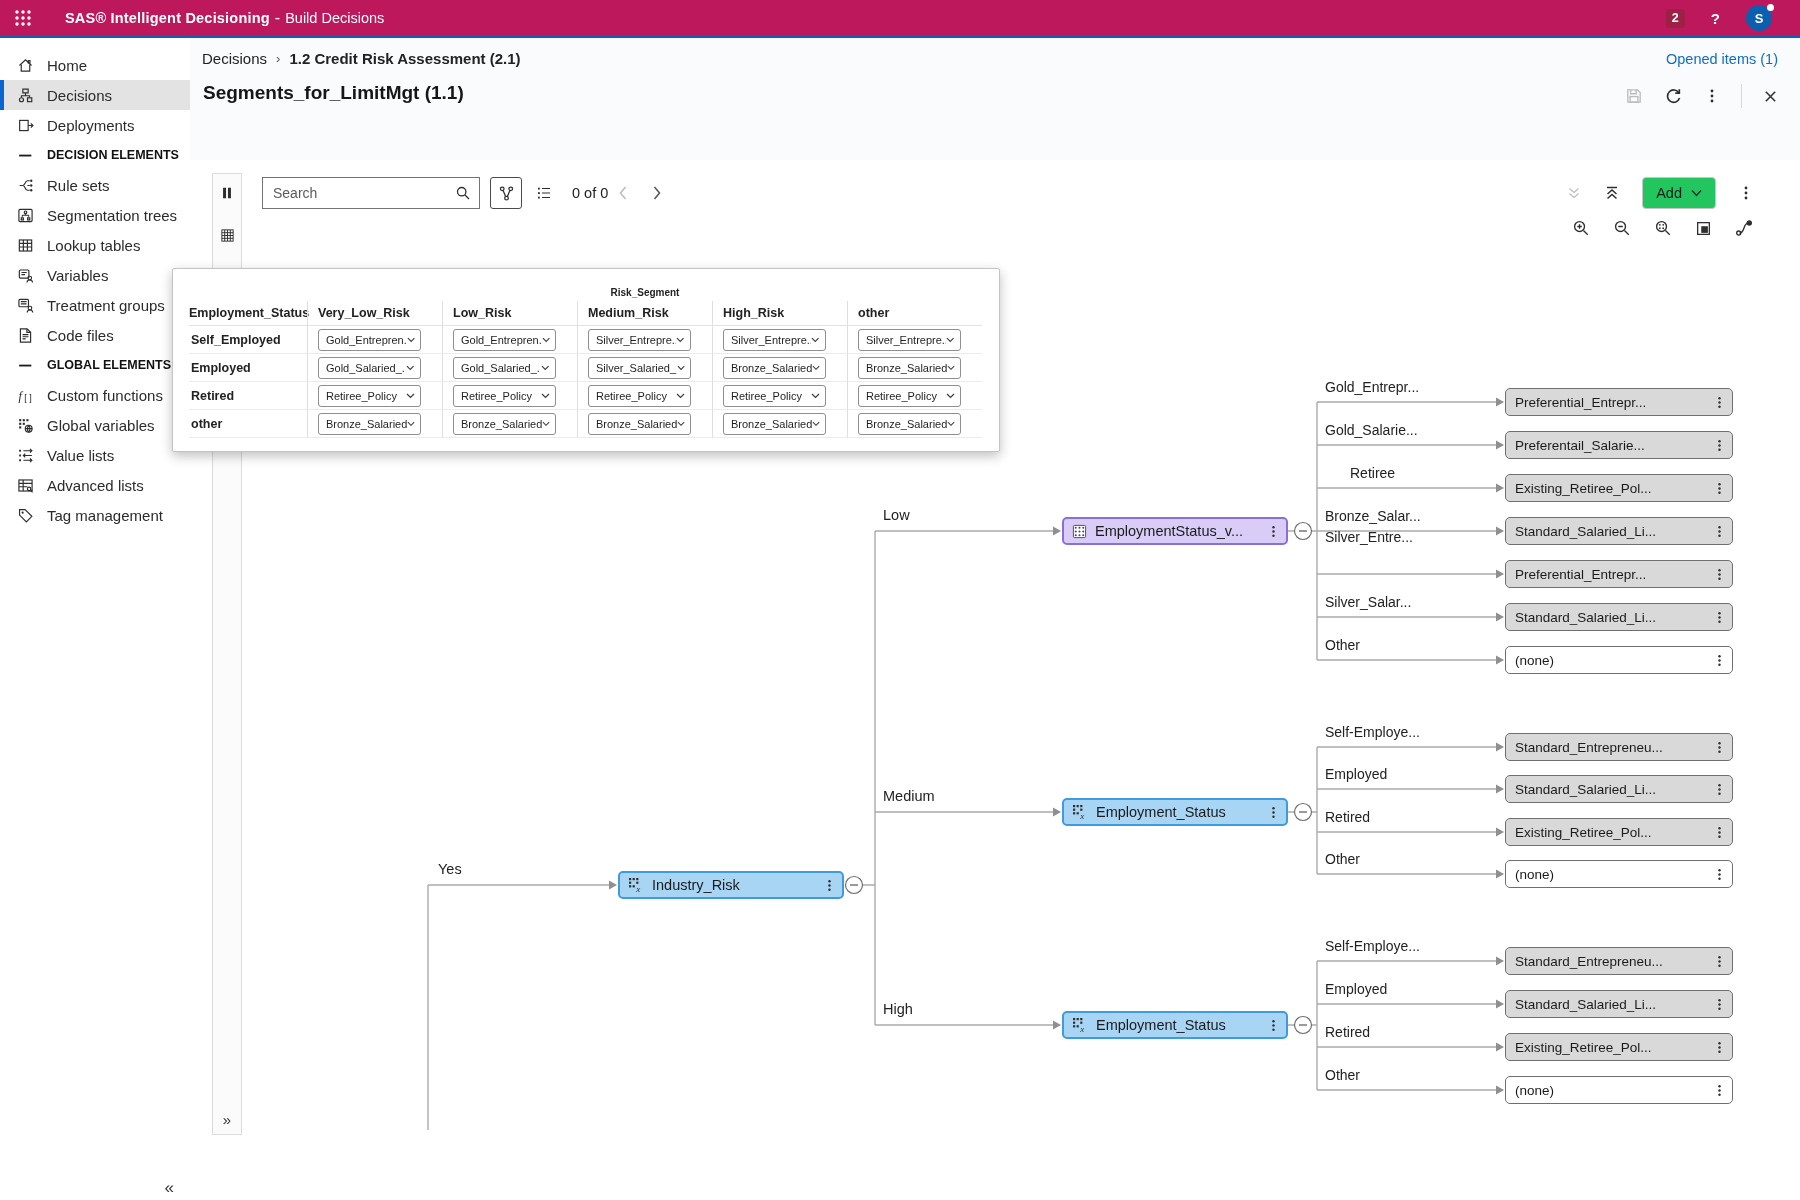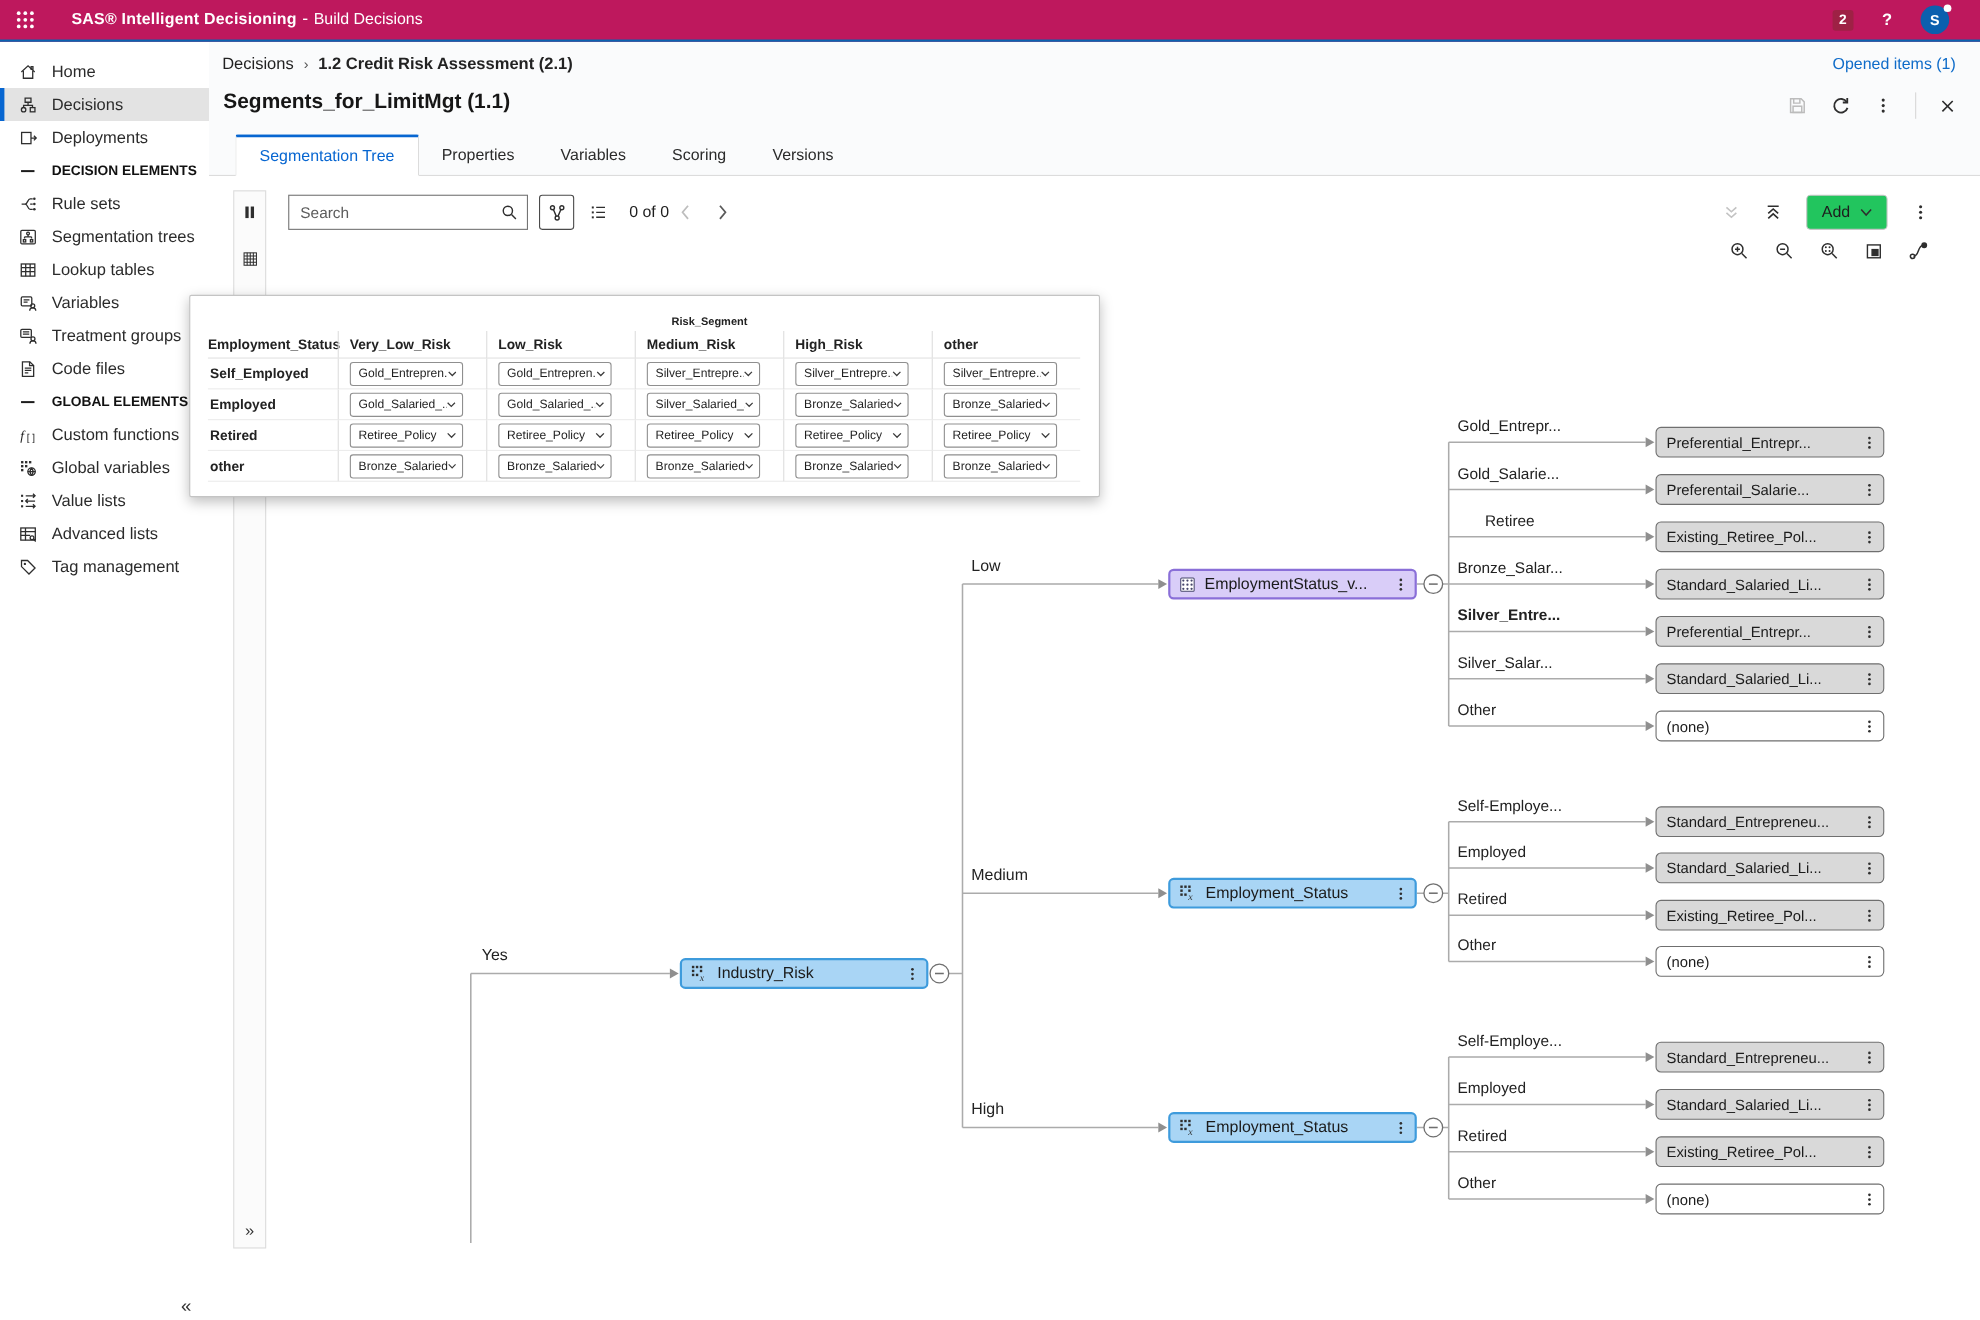--- a/index.html
+++ b/index.html
@@ -74,21 +74,21 @@
   .tool-icn { cursor:pointer; }
 
   
   .canvas { position:absolute; inset:0; }
   .canvas svg.wires { position:absolute; inset:0; }
   .tree-node { position:absolute; width:226px; height:28px; border-radius:5px; display:flex; align-items:center; gap:8px;
                padding:0 6px 0 8px; font-size:14.5px; color:#1b1b1b; cursor:pointer; }
   .tree-node.blue { background:#a9d5f5; border:2px solid #3e9bdc; }
   .tree-node.purple { background:#d9cdf8; border:2px solid #8a6fd8; }
   .node-label { flex:1; white-space:nowrap; overflow:hidden; }
-  .leaf-box { position:absolute; width:208px; height:28px; border:1.5px solid #6f6f6f; border-radius:5px; background:#d9d9d9;
+  .leaf-box { position:absolute; width:228px; height:28px; border:1.5px solid #6f6f6f; border-radius:5px; background:#d9d9d9;
               display:flex; align-items:center; padding:0 6px 0 9px; font-size:13.5px; color:#1b1b1b; cursor:pointer; }
   .leaf-box.none { background:#fff; }
   .leaf-text { flex:1; white-space:nowrap; overflow:hidden; }
   .leaf-label { position:absolute; font-size:14px; color:#222; white-space:nowrap; }
   .branch-label { position:absolute; font-size:14.5px; color:#222; }
 
   
   .matrix-panel { position:absolute; left:-18px; top:108px; width:828px; background:#fff; border:1px solid #c4c4c4; border-radius:2px;
                   box-shadow:0 4px 12px rgba(0,0,0,.25); z-index:60; padding:11px 16px 13px; }
   .mp-desc { font-size:12.5px; color:#1f1f1f; }
@@ -345,27 +345,20 @@
           </svg>
       </span>
       <span class="ti-div"></span>
       <span class="icn ti-btn">
         <svg width="15" height="15" viewBox="0 0 16 16" stroke="#2e2e2e" stroke-width="1.6">
             <path d="M3 3l10 10M13 3L3 13"></path>
           </svg>
       </span>
     </div>
 
-    <div class="tab-bar" id="tab-bar">
-        <div class="tab active">Segmentation Tree</div>
-        <div class="tab">Properties</div>
-        <div class="tab">Variables</div>
-        <div class="tab">Scoring</div>
-        <div class="tab">Versions</div>
-      </div>
   </div>
 
   <div class="content">
 
     <div class="canvas-strip">
       <span class="icn">
         <svg width="14" height="14" viewBox="0 0 16 16">
             <g fill="#2e2e2e">
               <rect x="3.5" y="2" width="3.4" height="12"></rect>
               <rect x="9.1" y="2" width="3.4" height="12"></rect>
@@ -531,21 +524,21 @@
           <path d="M1314 844 l-8 -4.5 l0 9 z" fill="#8f8f8f"></path>
           <path d="M1314 887 l-8 -4.5 l0 9 z" fill="#8f8f8f"></path>
           <path d="M1314 930 l-8 -4.5 l0 9 z" fill="#8f8f8f"></path>
         </svg>
     <div class="branch-label" style="left: 248px; top: 701px;">Yes</div>
         <div class="branch-label" style="left: 693px; top: 347px;">Low</div>
         <div class="leaf-label" style="left: 1135px; top: 219px;">Gold_Entrepr...</div>
         <div class="leaf-label" style="left: 1135px; top: 262px;">Gold_Salarie...</div>
         <div class="leaf-label" style="left: 1135px; top: 305px; margin-left: 25px;">Retiree</div>
         <div class="leaf-label" style="left: 1135px; top: 348px;">Bronze_Salar...</div>
-        <div class="leaf-label" style="left: 1135px; top: 391px; font-weight: bold;">Silver_Entre...</div>
+        <div class="leaf-label" style="left: 1135px; top: 369px;">Silver_Entre...</div>
         <div class="leaf-label" style="left: 1135px; top: 434px;">Silver_Salar...</div>
         <div class="leaf-label" style="left: 1135px; top: 477px;">Other</div>
         <div class="branch-label" style="left: 693px; top: 628px;">Medium</div>
         <div class="leaf-label" style="left: 1135px; top: 564px;">Self-Employe...</div>
         <div class="leaf-label" style="left: 1135px; top: 606px;">Employed</div>
         <div class="leaf-label" style="left: 1135px; top: 649px;">Retired</div>
         <div class="leaf-label" style="left: 1135px; top: 691px;">Other</div>
         <div class="branch-label" style="left: 693px; top: 841px;">High</div>
         <div class="leaf-label" style="left: 1135px; top: 778px;">Self-Employe...</div>
         <div class="leaf-label" style="left: 1135px; top: 821px;">Employed</div>

